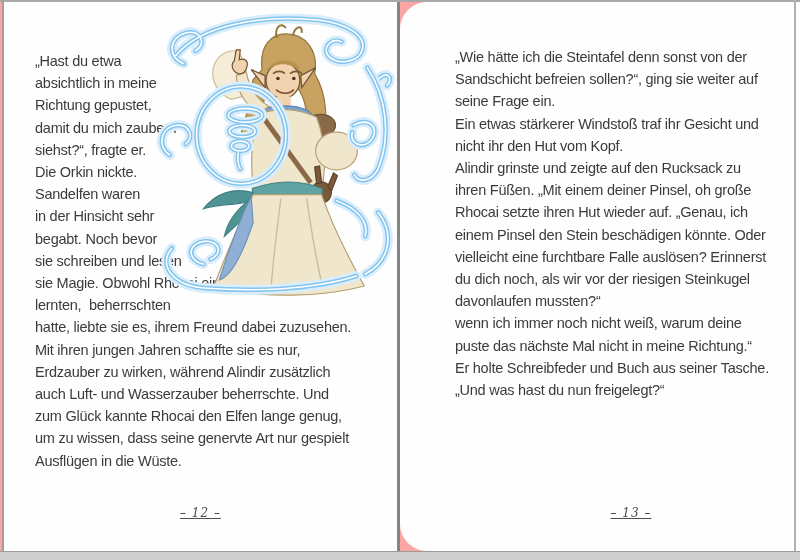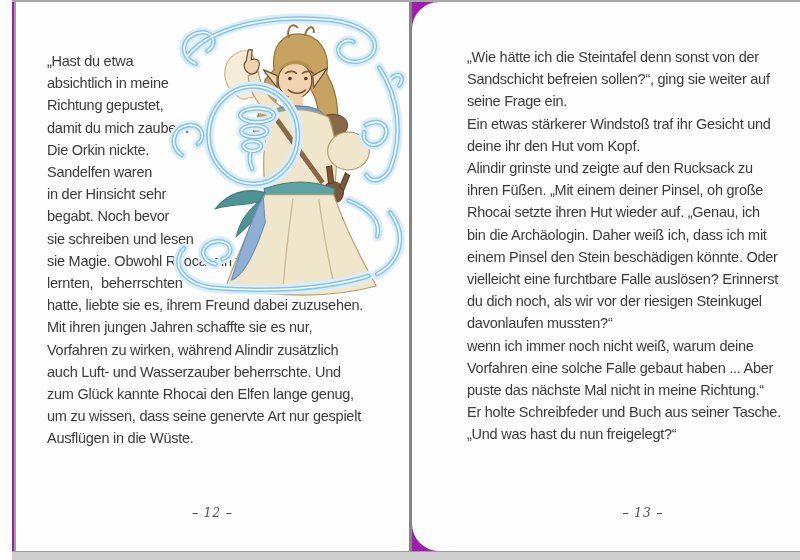--- a/index.html
+++ b/index.html
@@ -1,21 +1,21 @@
 <!DOCTYPE html>
 <html><head>
 <meta charset="utf-8">
 <style>
   html,body{margin:0;padding:0;}
   body{
     width:800px;height:560px;position:relative;overflow:hidden;
     background:#ffffff;
     font-family:"Liberation Sans","DejaVu Sans",sans-serif;
   }
-  .spread{position:absolute;inset:0;background:#a21caf;margin-left:12px;}
+  .spread{position:absolute;inset:0;background:#fca5a5;}
   .edge-top{position:absolute;left:0;top:0;width:800px;height:2px;background:#a8a8a8;}
   .edge-left{position:absolute;left:2px;top:0;width:2px;height:552px;background:#a0a0a0;}
   .edge-right{position:absolute;left:794px;top:0;width:2px;height:552px;background:#b2b2b2;}
   .gutter{position:absolute;left:397px;top:0;width:3px;height:552px;background:#858585;}
   .edge-bottom{
     position:absolute;left:0;top:551px;width:800px;height:9px;
     background:linear-gradient(#9c9c9c 0 1px,#cfcfcf 1px 100%);
   }
   .page{position:absolute;top:2px;height:549px;background:#fffefe;}
   .page-left{left:4px;width:393px;}
@@ -23,45 +23,46 @@
   .textblock{position:absolute;}
   .textblock-left{left:31px;top:48px;width:352px;}
   .textblock-right{left:55px;top:44px;width:318px;}
   .textline{
     font-size:14.5px;line-height:22.2px;color:#3b3b3b;
     letter-spacing:-0.25px;white-space:pre;
   }
   .pagenum{
     position:absolute;top:504px;left:0;width:100%;text-align:center;
     font-family:"DejaVu Serif","Liberation Serif",serif;
-    font-style:italic;font-size:12px;color:#4d4d4d;letter-spacing:1px;
+    font-style:italic;font-size:12px;color:#4d4d4d;letter-spacing:1px;text-decoration:underline;
   }
   .illu{position:absolute;left:138px;top:2px;width:258px;height:298px;}
 </style>
 </head>
 <body>
 
 <div class="spread">
 
   <div class="page page-left">
     <div class="textblock textblock-left">
         <div class="textline">„Hast du etwa</div>
         <div class="textline">absichtlich in meine</div>
         <div class="textline">Richtung gepustet,</div>
         <div class="textline">damit du mich zaubern</div>
+        <div class="textline">siehst?“, fragte er.</div>
         <div class="textline">Die Orkin nickte.</div>
         <div class="textline">Sandelfen waren</div>
         <div class="textline">in der Hinsicht sehr</div>
         <div class="textline">begabt. Noch bevor</div>
         <div class="textline">sie schreiben und lesen</div>
         <div class="textline">sie Magie. Obwohl Rhocai ein wenig davon erlernt</div>
         <div class="textline">lernten,  beherrschten</div>
         <div class="textline">hatte, liebte sie es, ihrem Freund dabei zuzusehen.</div>
         <div class="textline">Mit ihren jungen Jahren schaffte sie es nur,</div>
-        <div class="textline">Vorfahren zu wirken, während Alindir zusätzlich</div>
+        <div class="textline">Erdzauber zu wirken, während Alindir zusätzlich</div>
         <div class="textline">auch Luft- und Wasserzauber beherrschte. Und</div>
         <div class="textline">zum Glück kannte Rhocai den Elfen lange genug,</div>
         <div class="textline">um zu wissen, dass seine genervte Art nur gespielt</div>
         <div class="textline">Ausflügen in die Wüste.</div>
       </div>
 
     <svg class="illu" viewBox="0 0 260 300" xmlns="http://www.w3.org/2000/svg">
       <defs>
         <g id="backswirls" fill="none">
           <path d="M34,52 C58,22 118,10 178,16 C208,20 226,32 222,46 C218,60 194,62 187,51 C182,43 192,33 201,38"></path>
@@ -127,31 +128,29 @@
 
     <div class="pagenum">– 12 –</div>
   </div>
 
   <div class="page page-right">
     <div class="textblock textblock-right">
         <div class="textline">„Wie hätte ich die Steintafel denn sonst von der</div>
         <div class="textline">Sandschicht befreien sollen?“, ging sie weiter auf</div>
         <div class="textline">seine Frage ein.</div>
         <div class="textline">Ein etwas stärkerer Windstoß traf ihr Gesicht und</div>
-        <div class="textline">deine ihr den Hut vom Kopf.</div>
+        <div class="textline">nicht ihr den Hut vom Kopf.</div>
         <div class="textline">Alindir grinste und zeigte auf den Rucksack zu</div>
         <div class="textline">ihren Füßen. „Mit einem deiner Pinsel, oh große</div>
         <div class="textline">Rhocai setzte ihren Hut wieder auf. „Genau, ich</div>
-        <div class="textline">bin die Archäologin. Daher weiß ich, dass ich mit</div>
         <div class="textline">einem Pinsel den Stein beschädigen könnte. Oder</div>
         <div class="textline">vielleicht eine furchtbare Falle auslösen? Erinnerst</div>
         <div class="textline">du dich noch, als wir vor der riesigen Steinkugel</div>
         <div class="textline">davonlaufen mussten?“</div>
         <div class="textline">wenn ich immer noch nicht weiß, warum deine</div>
-        <div class="textline">Vorfahren eine solche Falle gebaut haben ... Aber</div>
         <div class="textline">puste das nächste Mal nicht in meine Richtung.“</div>
         <div class="textline">Er holte Schreibfeder und Buch aus seiner Tasche.</div>
         <div class="textline">„Und was hast du nun freigelegt?“</div>
       </div>
     <div class="pagenum">– 13 –</div>
   </div>
 
   <div class="gutter"></div>
   <div class="edge-top"></div>
   <div class="edge-left"></div>

